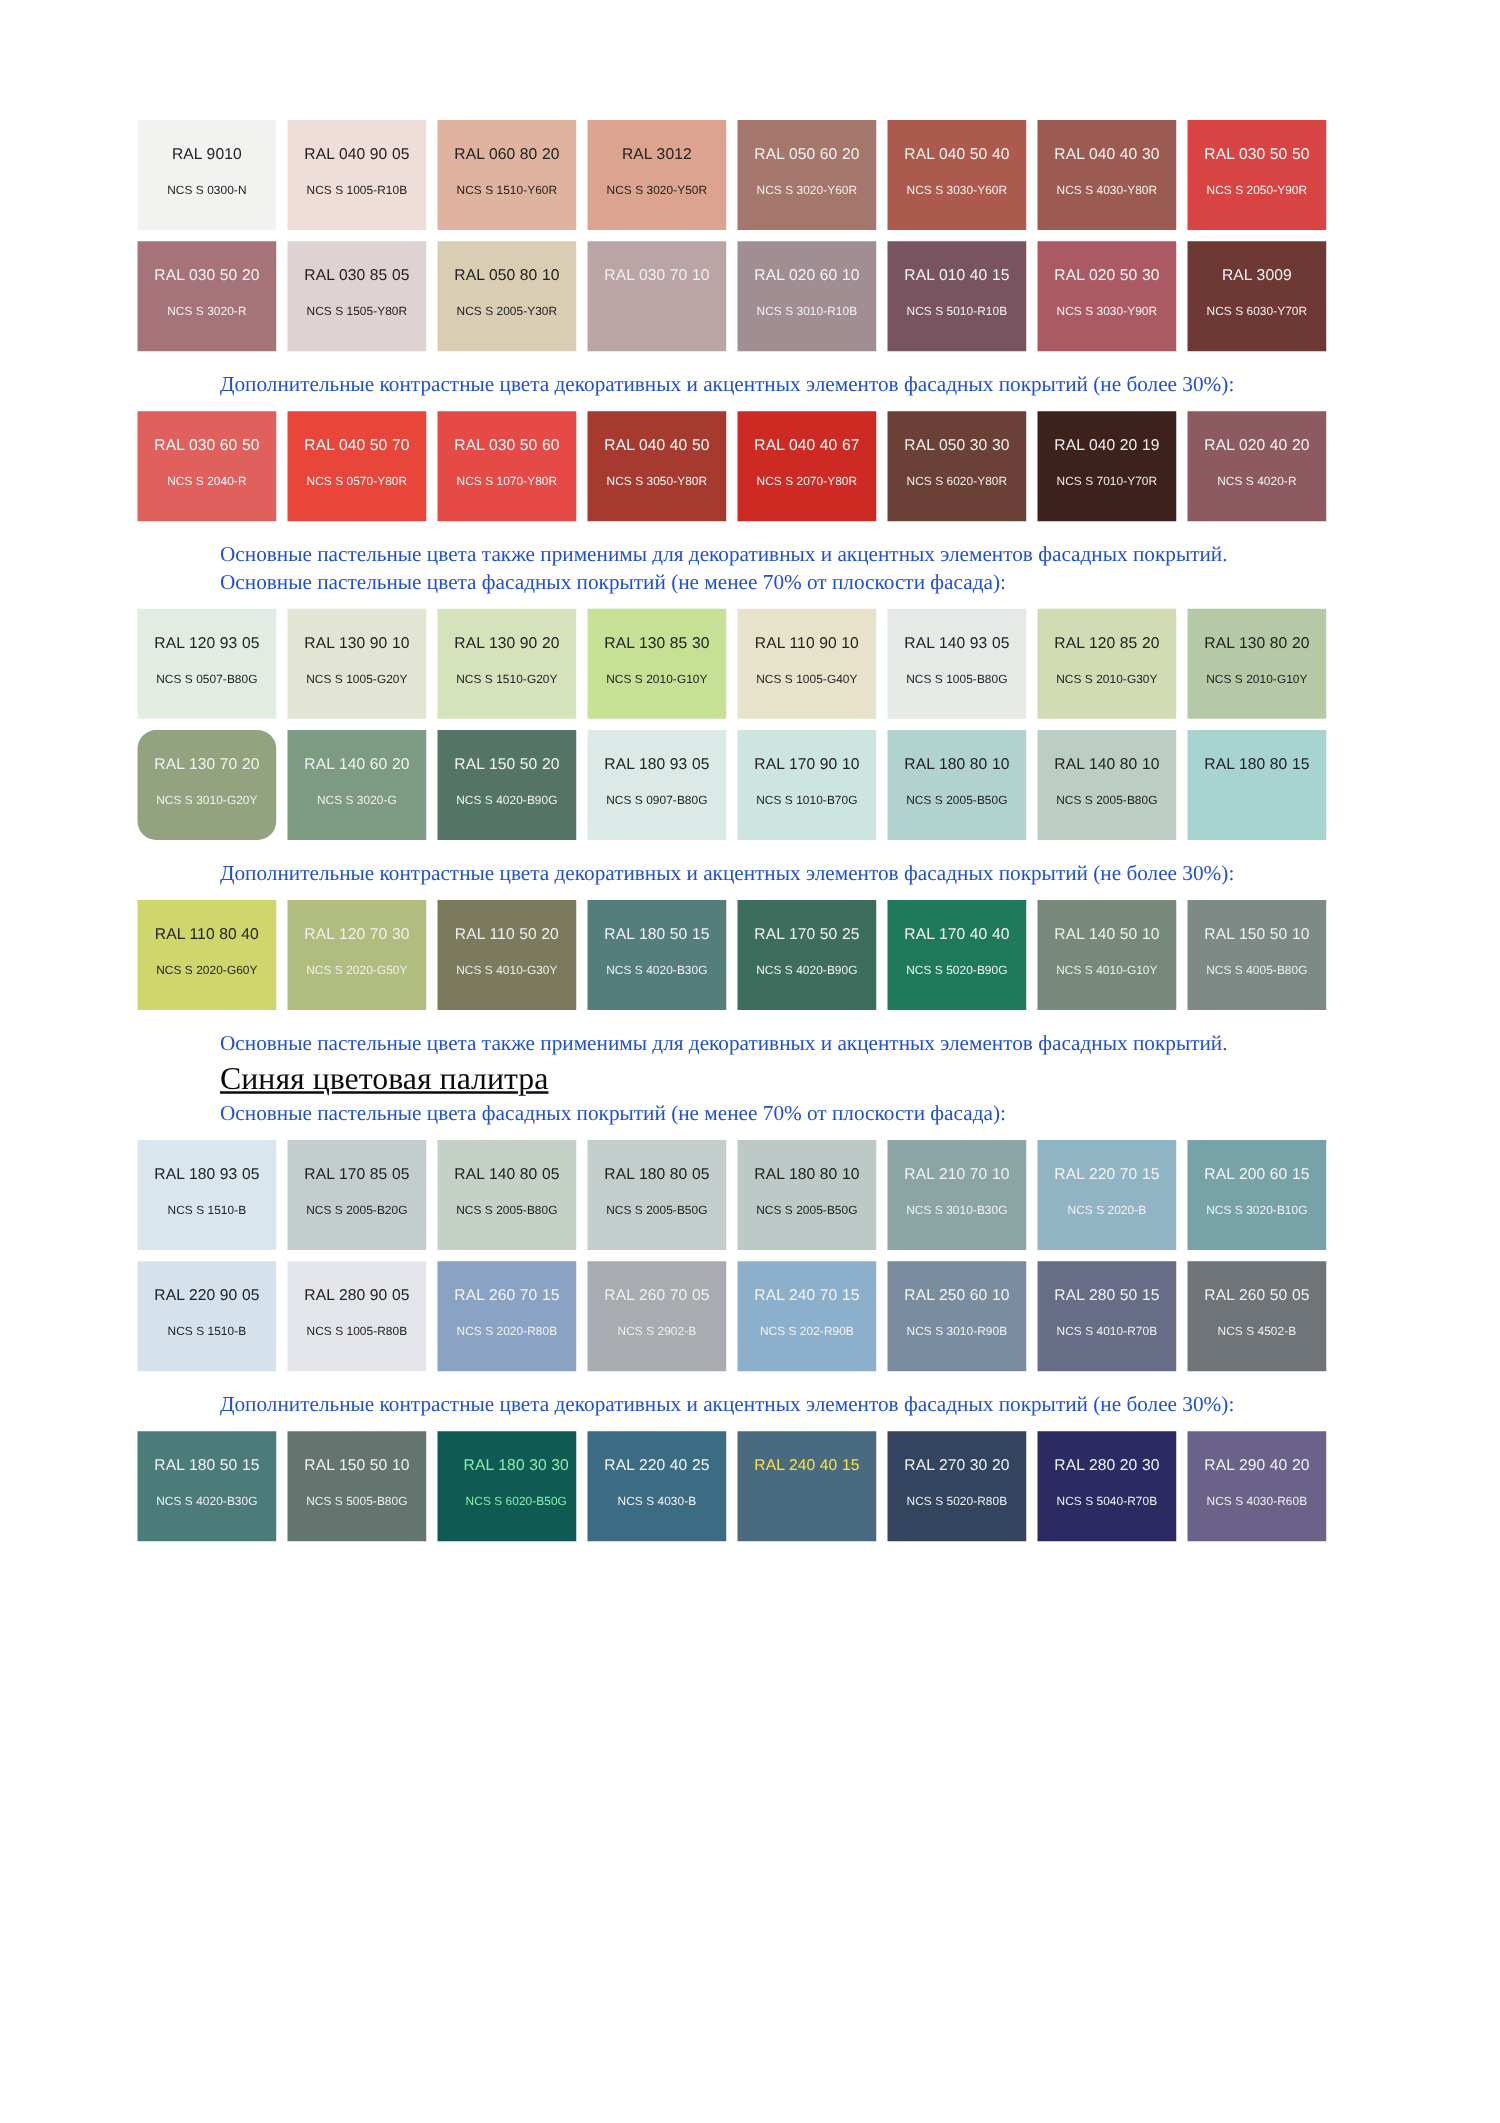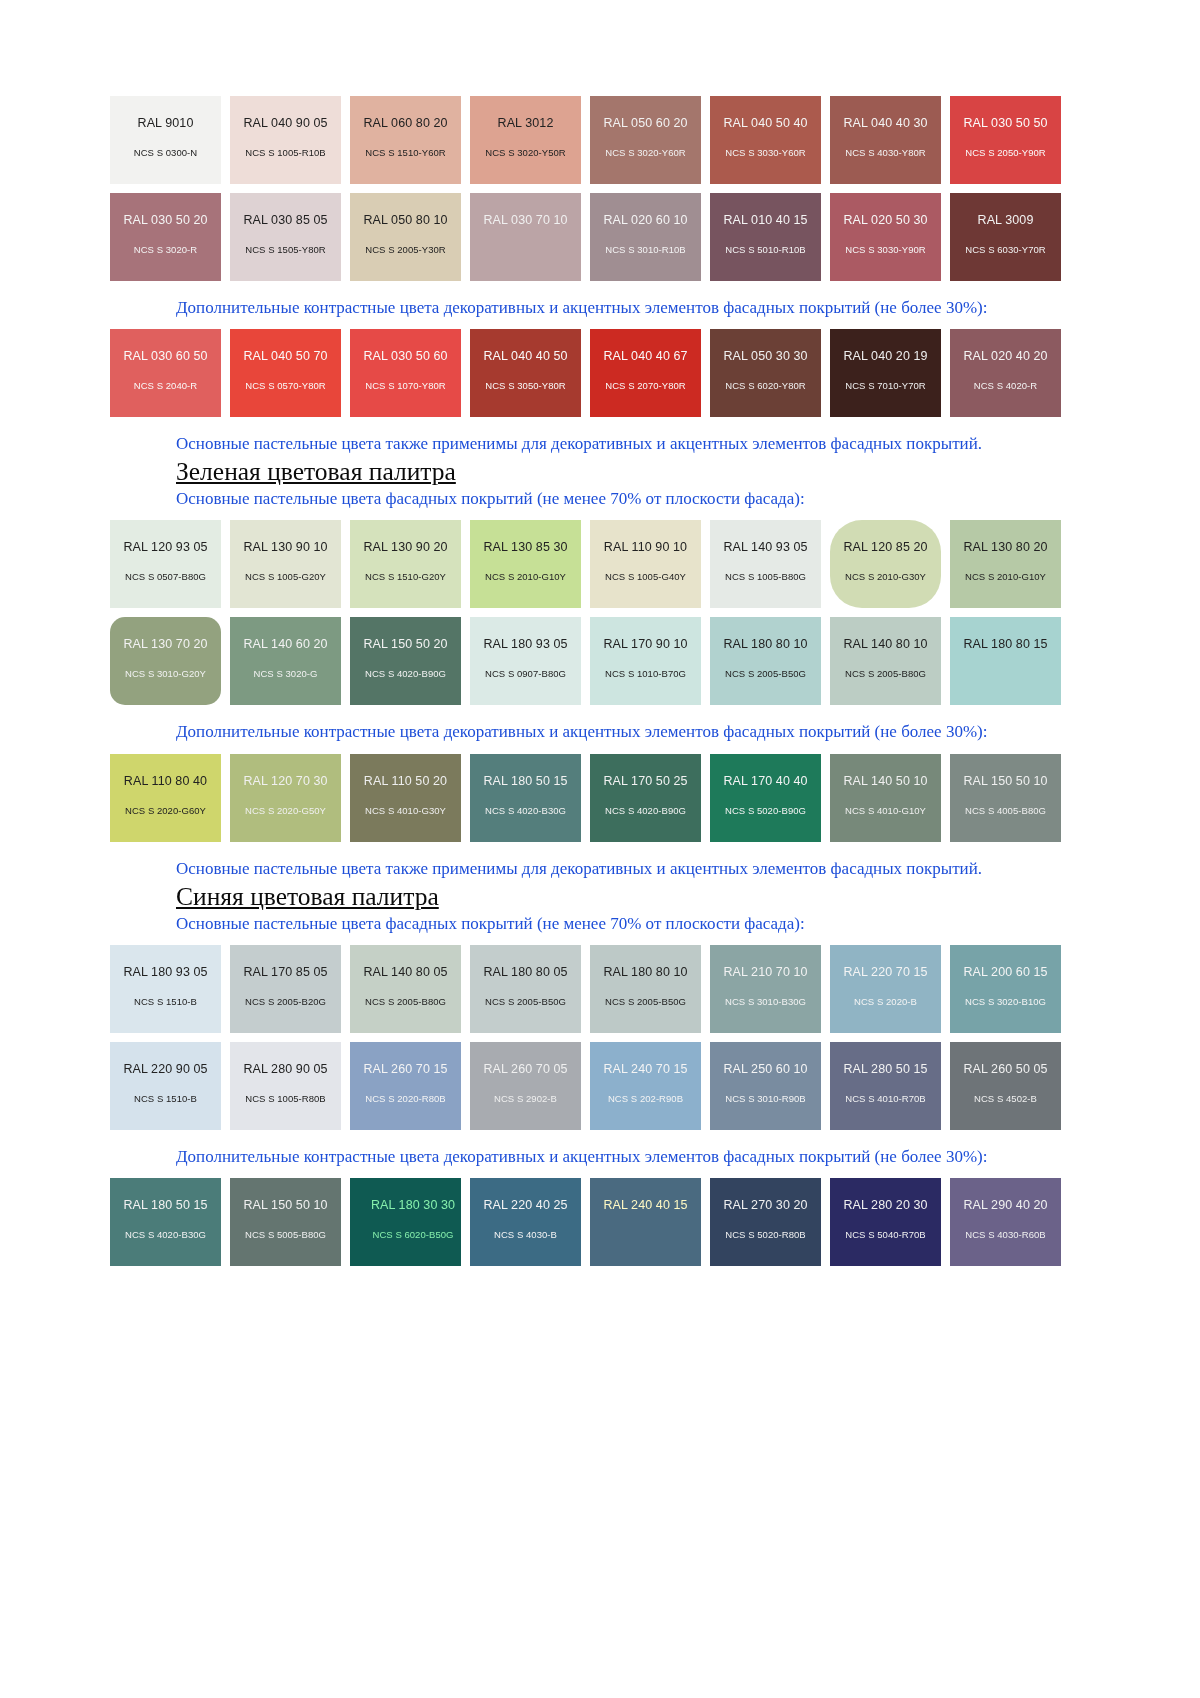--- a/index.html
+++ b/index.html
@@ -185,21 +185,20 @@
       </div>
       <div class="swatch" style="background: rgb(140, 90, 96); color: rgb(244, 244, 244);">
         <div class="ral">RAL 020 40 20</div>
         <div class="ncs">NCS S 4020-R</div>
       </div>
     </div>
 
   <div class="gap-before-text"></div>
   <p class="para">Основные пастельные цвета также применимы для декоративных и акцентных элементов фасадных покрытий.</p>
 
-  <p class="subhead"><span class="u">Зеленая цветовая палитра</span></p>
 
   <p class="para">Основные пастельные цвета фасадных покрытий (не менее 70% от плоскости фасада):</p>
   <div class="gap-after-text"></div>
 
   <div class="swatch-row">
       <div class="swatch" style="background: rgb(227, 236, 227); color: rgb(34, 34, 34);">
         <div class="ral">RAL 120 93 05</div>
         <div class="ncs">NCS S 0507-B80G</div>
       </div>
       <div class="swatch" style="background: rgb(226, 229, 211); color: rgb(34, 34, 34);">
@@ -215,21 +214,21 @@
         <div class="ncs">NCS S 2010-G10Y</div>
       </div>
       <div class="swatch" style="background: rgb(231, 227, 203); color: rgb(34, 34, 34);">
         <div class="ral">RAL 110 90 10</div>
         <div class="ncs">NCS S 1005-G40Y</div>
       </div>
       <div class="swatch" style="background: rgb(229, 234, 230); color: rgb(34, 34, 34);">
         <div class="ral">RAL 140 93 05</div>
         <div class="ncs">NCS S 1005-B80G</div>
       </div>
-      <div class="swatch" style="background: rgb(209, 220, 180); color: rgb(34, 34, 34); border-radius: 32px;">
+      <div class="swatch" style="background: rgb(209, 220, 180); color: rgb(34, 34, 34);">
         <div class="ral">RAL 120 85 20</div>
         <div class="ncs">NCS S 2010-G30Y</div>
       </div>
       <div class="swatch" style="background: rgb(182, 201, 166); color: rgb(34, 34, 34);">
         <div class="ral">RAL 130 80 20</div>
         <div class="ncs">NCS S 2010-G10Y</div>
       </div>
     </div>
   <div class="gap-rowgap"></div>
   <div class="swatch-row">
@@ -398,21 +397,21 @@
         <div class="ncs">NCS S 5005-B80G</div>
       </div>
       <div class="swatch" style="background: rgb(15, 90, 82); color: #86efac; padding-left: 15px;">
         <div class="ral">RAL 180 30 30</div>
         <div class="ncs">NCS S 6020-B50G</div>
       </div>
       <div class="swatch" style="background: rgb(60, 107, 132); color: rgb(244, 244, 244);">
         <div class="ral">RAL 220 40 25</div>
         <div class="ncs">NCS S 4030-B</div>
       </div>
-      <div class="swatch" style="background: rgb(74, 106, 128); color: #fef9c3; gap: 38px;">
+      <div class="swatch" style="background: rgb(74, 106, 128); color: #fde047; gap: 38px;">
         <div class="ral">RAL 240 40 15</div>
         <div class="ncs">NCS S 5020-B</div>
       </div>
       <div class="swatch" style="background: rgb(51, 68, 95); color: rgb(240, 240, 240);">
         <div class="ral">RAL 270 30 20</div>
         <div class="ncs">NCS S 5020-R80B</div>
       </div>
       <div class="swatch" style="background: rgb(43, 42, 99); color: rgb(240, 240, 240);">
         <div class="ral">RAL 280 20 30</div>
         <div class="ncs">NCS S 5040-R70B</div>

